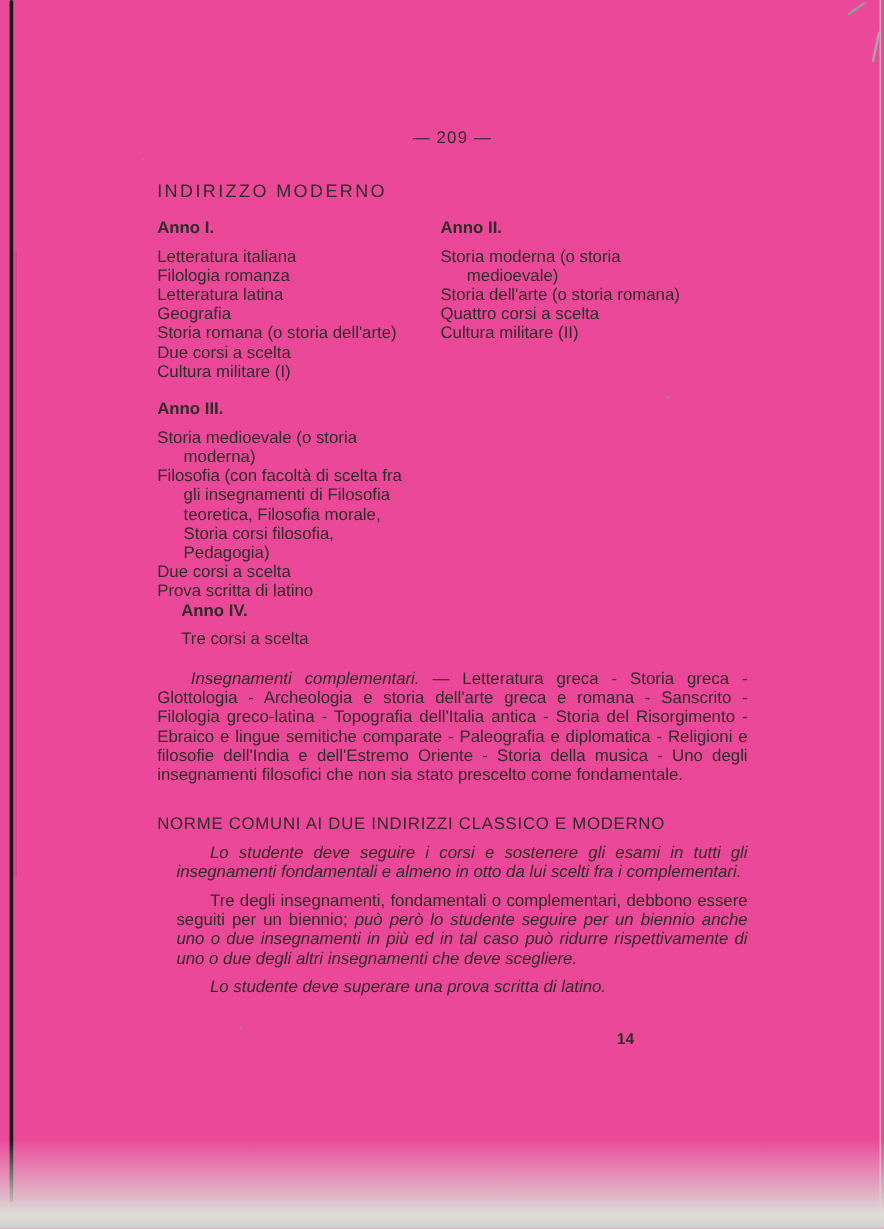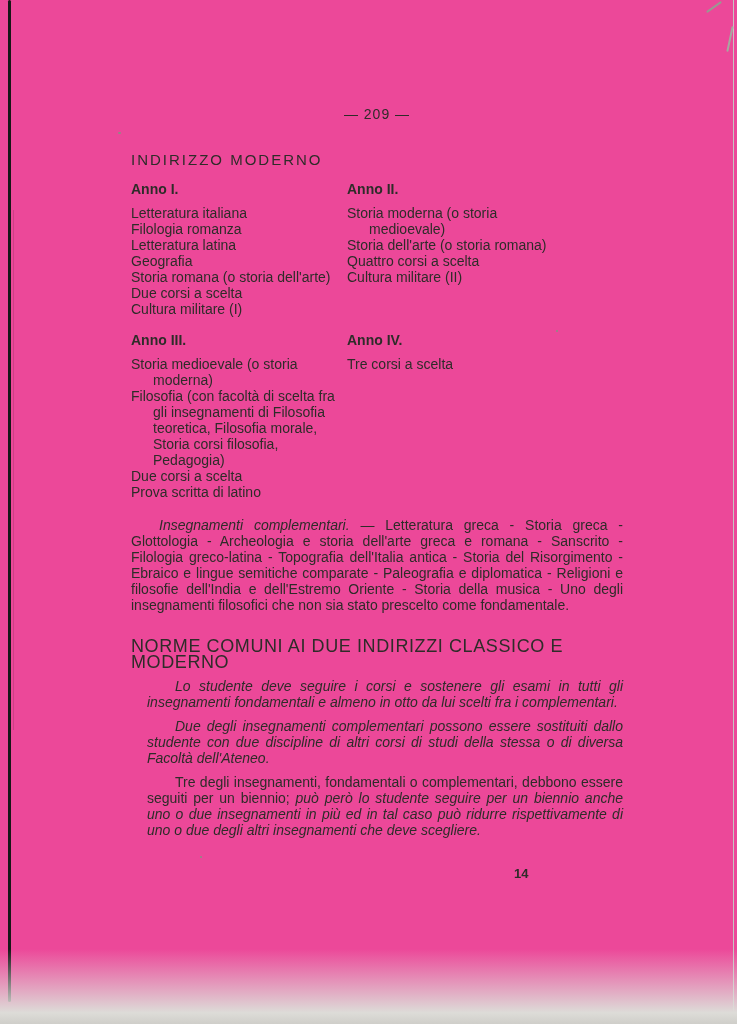--- a/index.html
+++ b/index.html
@@ -78,23 +78,23 @@
   }
   .doc-title {
     margin: 30px 0 0 0;
     text-align: left;
     font-size: 15px;
     font-weight: normal;
     letter-spacing: 2px;
   }
   .columns { display: flex; }
   .columns.row1 { margin-top: 13px; }
-  .columns.row2 { margin-top: 15px; }
+  .columns.row2 { margin-top: 15px; flex-direction: column; }
   .col-left  { width: 216px; }
-  .col-right { width: 228px; }
+  .col-right { width: 228px; margin-left: 20px; }
   .anno-heading {
     margin: 0 0 8px 0;
     text-align: left;
     font-size: 14px;
     font-weight: bold;
   }
   .course-list {
     list-style: none;
     margin: 0; padding: 0;
   }
@@ -102,21 +102,21 @@
     padding-left: 22px;
     text-indent: -22px;
   }
   .complementari {
     margin: 17px 0 0 0;
     text-align: justify;
     text-indent: 28px;
   }
   .norme-heading {
     margin: 25px 0 0 0;
-    font-size: 18px;
+    font-size: 14px;
     font-weight: normal;
     letter-spacing: 0.6px;
   }
   .norme-para {
     margin: 8px 0 0 16px;
     text-align: justify;
     text-indent: 28px;
   }
   .italic { font-style: italic; }
   .page-footer {
@@ -187,19 +187,19 @@
           <li>Tre corsi a scelta</li>
         </ul>
       </div>
     </div>
 
     <p class="complementari"><span class="italic">Insegnamenti complementari.</span><span> — Letteratura greca - Storia greca - Glottologia - Archeologia e storia dell'arte greca e romana - Sanscrito - Filologia greco-latina - Topografia dell'Italia antica - Storia del Risorgimento - Ebraico e lingue semitiche comparate - Paleografia e diplomatica - Religioni e filosofie dell'India e dell'Estremo Oriente - Storia della musica - Uno degli insegnamenti filosofici che non sia stato prescelto come fondamentale.</span></p>
 
     <h3 class="norme-heading">NORME COMUNI AI DUE INDIRIZZI CLASSICO E MODERNO</h3>
 
     <p class="norme-para italic">Lo studente deve seguire i corsi e sostenere gli esami in tutti gli insegnamenti fondamentali e almeno in otto da lui scelti fra i complementari.</p>
-    <p class="norme-para italic">Due degli insegnamenti complementari possono essere sostituiti dallo studente con due discipline di altri corsi di studi della stessa o di diversa Facoltà dell'Ateneo.</p>
     <p class="norme-para"><span>Tre degli insegnamenti, fondamentali o complementari, debbono essere seguiti per un biennio; </span><span class="italic">può però lo studente seguire per un biennio anche uno o due insegnamenti in più ed in tal caso può ridurre rispettivamente di uno o due degli altri insegnamenti che deve scegliere.</span></p>
+    <p class="norme-para italic">Lo studente deve superare una prova scritta di latino.</p>
 
     <div class="page-footer">14</div>
 
   </div>
 </div>
 
 </body></html>

